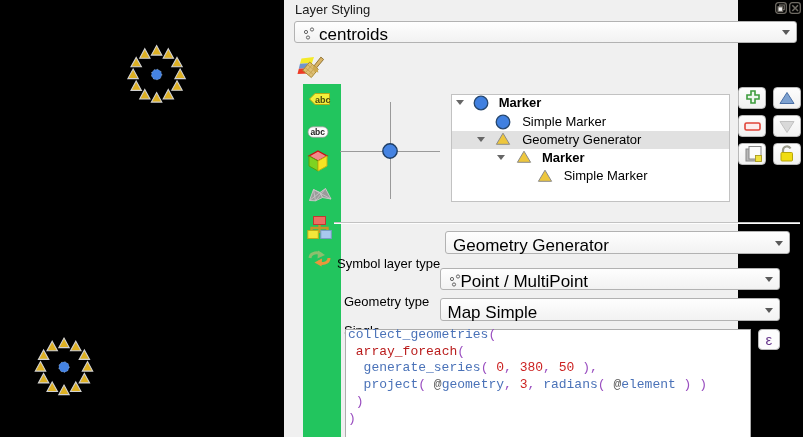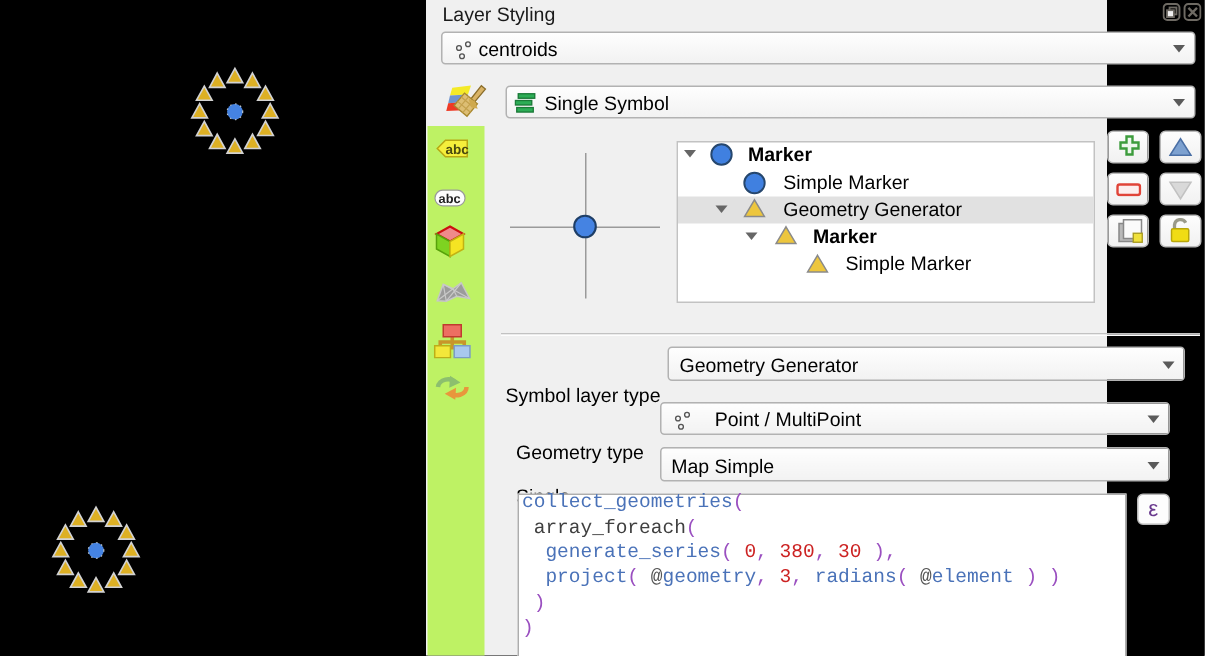--- a/index.html
+++ b/index.html
@@ -2,21 +2,21 @@
 <html><head>
 <meta charset="utf-8">
 <style>
   * { margin:0; padding:0; box-sizing:border-box; }
   html,body { width:803px; height:437px; overflow:hidden; background:#000; font-family:"Liberation Sans", sans-serif; }
   #map { position:absolute; left:0; top:0; width:284px; height:437px; background:#000; }
   #panel { position:absolute; left:284px; top:0; width:454px; height:437px; background:#f0f0f0; }
   .abs { position:absolute; }
   .combo { position:absolute; border:1px solid #b2b2b2; border-radius:3px;
            background:linear-gradient(#fefefe,#f2f2f2); }
-  .combo .ctext { position:absolute; font-size:13px; color:#000; white-space:nowrap; }
+  .combo .ctext { position:absolute; font-size:17px; color:#000; white-space:nowrap; }
   .arrow { position:absolute; width:0; height:0; border-left:4.5px solid transparent;
            border-right:4.5px solid transparent; border-top:5px solid #5a5a5a; }
   .lbl { position:absolute; font-size:13px; color:#000; white-space:nowrap;margin-top:20px; }
   .btn { position:absolute; width:28px; height:21.5px; border:1px solid #b8b8b8; border-radius:4px;
          background:linear-gradient(#fdfdfd,#f1f1f1); }
   .trow { position:absolute; left:0; width:100%; height:18.2px; }
   .expander { position:absolute; width:0; height:0; border-left:4.5px solid transparent;
               border-right:4.5px solid transparent; border-top:5.5px solid #666; top:7px; }
 </style>
 </head>
@@ -77,31 +77,22 @@
     <polygon points="3,8.7 15,8 13.5,13 1.8,13.8" fill="#6f94cf"></polygon>
     <polygon points="1.8,13.8 13.5,13 12,18.5 0.5,19" fill="#ee3a25"></polygon>
     <polygon points="16.5,11.5 23.9,2.1 26.6,4.4 18.9,13.6" fill="#d9b366" stroke="#8a6d2a" stroke-width="0.9"></polygon>
     <g transform="rotate(40 13.5 14.8)">
       <rect x="7.9" y="9.4" width="11.2" height="10.8" fill="#ddbe74" stroke="#a8872e" stroke-width="0.9"></rect>
       <path d="M7.9 12.8 L19.1 12.8 M7.9 16.6 L19.1 16.6 M11.5 9.4 L11.5 20.2 M15.4 9.4 L15.4 20.2" stroke="#c4a14e" stroke-width="0.8"></path>
     </g>
     <polygon points="15.5,11 19.5,12.5 21.5,17.5 17,16.5" fill="#cfa94e"></polygon>
   </svg>
 
-  <div class="combo" style="left:53px; top:57px; width:460px; height:22px;">
-    <svg class="abs" style="left:5px; top:4px;" width="15" height="14">
-      <rect x="2.5" y="0.5" width="11" height="3" fill="#2dad56" stroke="#1b7a38" stroke-width="0.9"></rect>
-      <rect x="0.5" y="5" width="11" height="3" fill="#2dad56" stroke="#1b7a38" stroke-width="0.9"></rect>
-      <rect x="1.5" y="9.7" width="11" height="3" fill="#2dad56" stroke="#1b7a38" stroke-width="0.9"></rect>
-    </svg>
-    <div class="ctext" style="left:25px; top:3px;">Single Symbol</div>
-    <div class="arrow" style="right:6px; top:8px;"></div>
-  </div>
-
-  <div class="abs" id="toolbar" style="left:1px; top:83.5px; width:37.5px; height:353.5px; background:#bef264;">
+
+  <div class="abs" id="toolbar" style="left:19px; top:83.5px; width:37.5px; height:353.5px; background:#22c55e;">
 
     <svg style="position:absolute;left:4px;top:8px;" width="26" height="14">
       <path d="M8 1.5 L22.5 1.5 L22.5 12.5 L8 12.5 L2.5 7 Z" fill="#f5ef3c" stroke="#b8a812" stroke-width="1"></path>
       <text x="8" y="10.5" font-family="Liberation Sans" font-size="9" font-weight="bold" fill="#4a4a10">abc</text>
     </svg>
 
     <svg style="position:absolute;left:4px;top:42.5px;" width="26" height="13">
       <rect x="1" y="0.8" width="20" height="10.5" rx="5.2" fill="#fdfdfd" stroke="#9a9a9a" stroke-width="0.8"></rect>
       <text x="3.4" y="9.2" font-family="Liberation Sans" font-size="8.5" font-weight="bold" fill="#222">abc</text>
     </svg>
@@ -206,33 +197,33 @@
     <div class="ctext" style="left:7px; top:3.5px;">Geometry Generator</div>
     <div class="arrow" style="right:6px; top:8.5px;"></div>
   </div>
   <div class="lbl" style="left:60px; top:273.5px;text-align:center;">Geometry type</div>
   <div class="combo" style="left:155.5px; top:267.5px; width:340.5px; height:22.5px;">
     <svg class="abs" style="left:6px; top:3px;" width="16" height="16">
       <circle cx="5" cy="7" r="1.6" fill="none" stroke="#555" stroke-width="0.9"></circle>
       <circle cx="11" cy="4.5" r="1.6" fill="none" stroke="#555" stroke-width="0.9"></circle>
       <circle cx="7" cy="12.5" r="1.6" fill="none" stroke="#555" stroke-width="0.9"></circle>
     </svg>
-    <div class="ctext" style="left:36px; top:3.5px;">Point / MultiPoint</div>
+    <div class="ctext" style="left:20px; top:3.5px;">Point / MultiPoint</div>
     <div class="arrow" style="right:6px; top:8.5px;"></div>
   </div>
   <div class="lbl" style="left:60px; top:302.5px;">Single</div>
   <div class="combo" style="left:155.5px; top:298px; width:340.5px; height:22.5px;">
     <div class="ctext" style="left:7px; top:3.5px;">Map Simple</div>
     <div class="arrow" style="right:6px; top:8.5px;"></div>
   </div>
 
   <div class="abs" id="code" style="left:60.5px; top:328.5px; width:406.5px; height:115px; background:#fff; border:1px solid #adadad;">
       <pre style="position:absolute; left:2.5px; top:-2.6px; font-family:'Liberation Mono',monospace; font-size:13px; line-height:16.75px; color:#333;"><span style="color:#4a72b8">collect_geometries</span><span style="color:#9a4fc0">(</span>
- <span style="color:#404040">array_foreach</span><span style="color:#9a4fc0">(</span>
-  <span style="color:#4a72b8">generate_series</span><span style="color:#9a4fc0">(</span> <span style="color:#cc2222">0</span><span style="color:#9a4fc0">,</span> <span style="color:#cc2222">380</span><span style="color:#9a4fc0">,</span> <span style="color:#cc2222">30</span> <span style="color:#9a4fc0">),</span>
+ <span style="color:#b91c1c">array_foreach</span><span style="color:#9a4fc0">(</span>
+  <span style="color:#4a72b8">generate_series</span><span style="color:#9a4fc0">(</span> <span style="color:#cc2222">0</span><span style="color:#9a4fc0">,</span> <span style="color:#cc2222">380</span><span style="color:#9a4fc0">,</span> <span style="color:#cc2222">50</span> <span style="color:#9a4fc0">),</span>
   <span style="color:#4a72b8">project</span><span style="color:#9a4fc0">(</span> <span style="color:#555">@</span><span style="color:#4a72b8">geometry</span><span style="color:#9a4fc0">,</span> <span style="color:#cc2222">3</span><span style="color:#9a4fc0">,</span> <span style="color:#4a72b8">radians</span><span style="color:#9a4fc0">(</span> <span style="color:#555">@</span><span style="color:#4a72b8">element</span> <span style="color:#9a4fc0">)</span> <span style="color:#9a4fc0">)</span>
  <span style="color:#9a4fc0">)</span>
 <span style="color:#9a4fc0">)</span></pre>
     </div>
 
   <div class="abs" style="left:474px; top:329px; width:22px; height:21px; border:1px solid #b8b8b8; border-radius:4px; background:#fdfdfd;">
     <div class="abs" style="left:6.5px; top:1px; font-size:15px; color:#6a3a8e;">ε</div>
   </div>
 </div>
 

